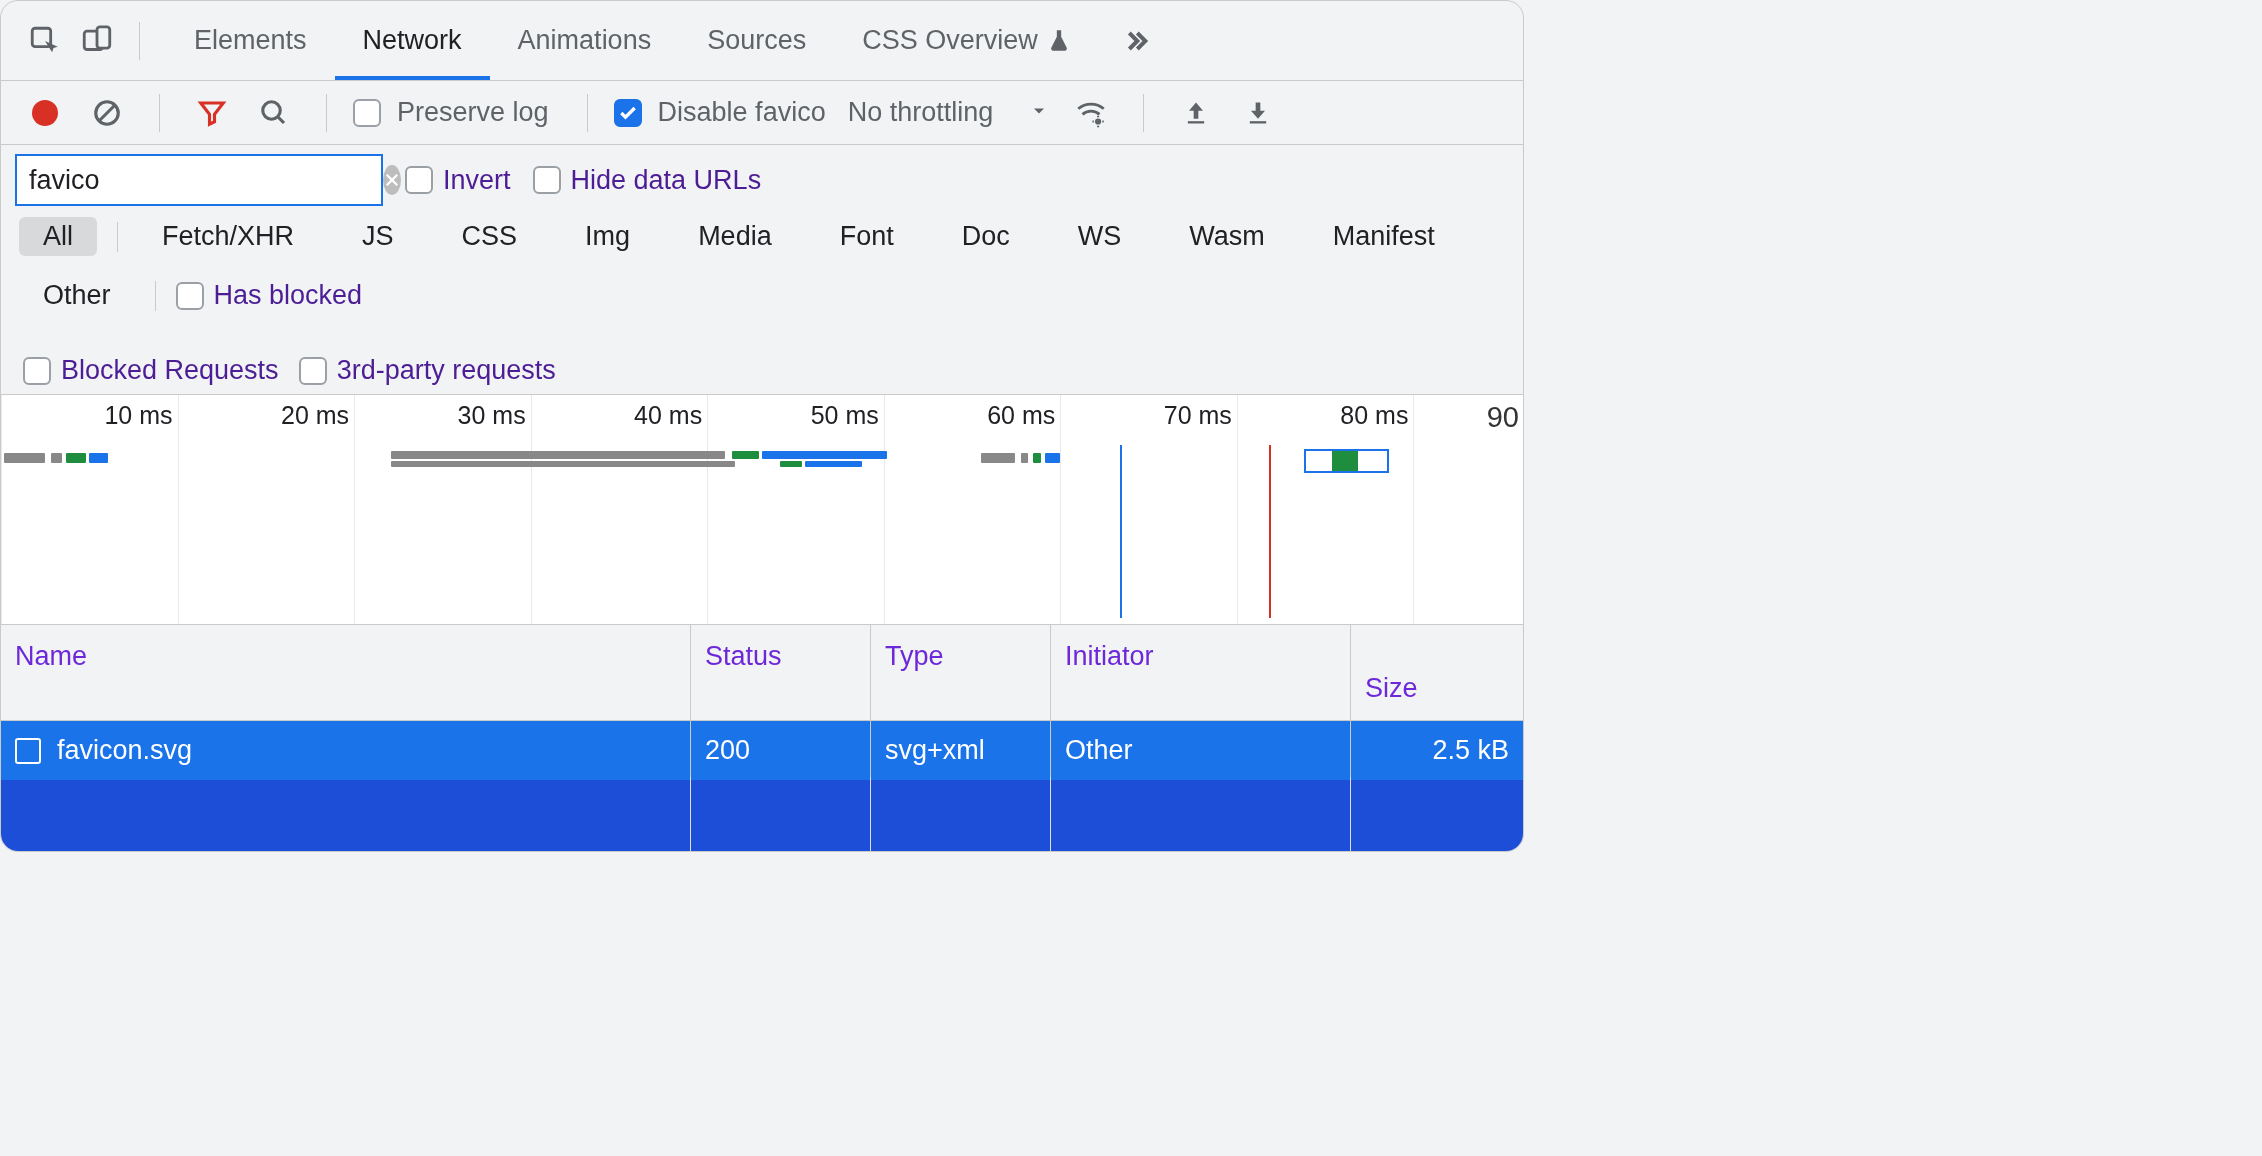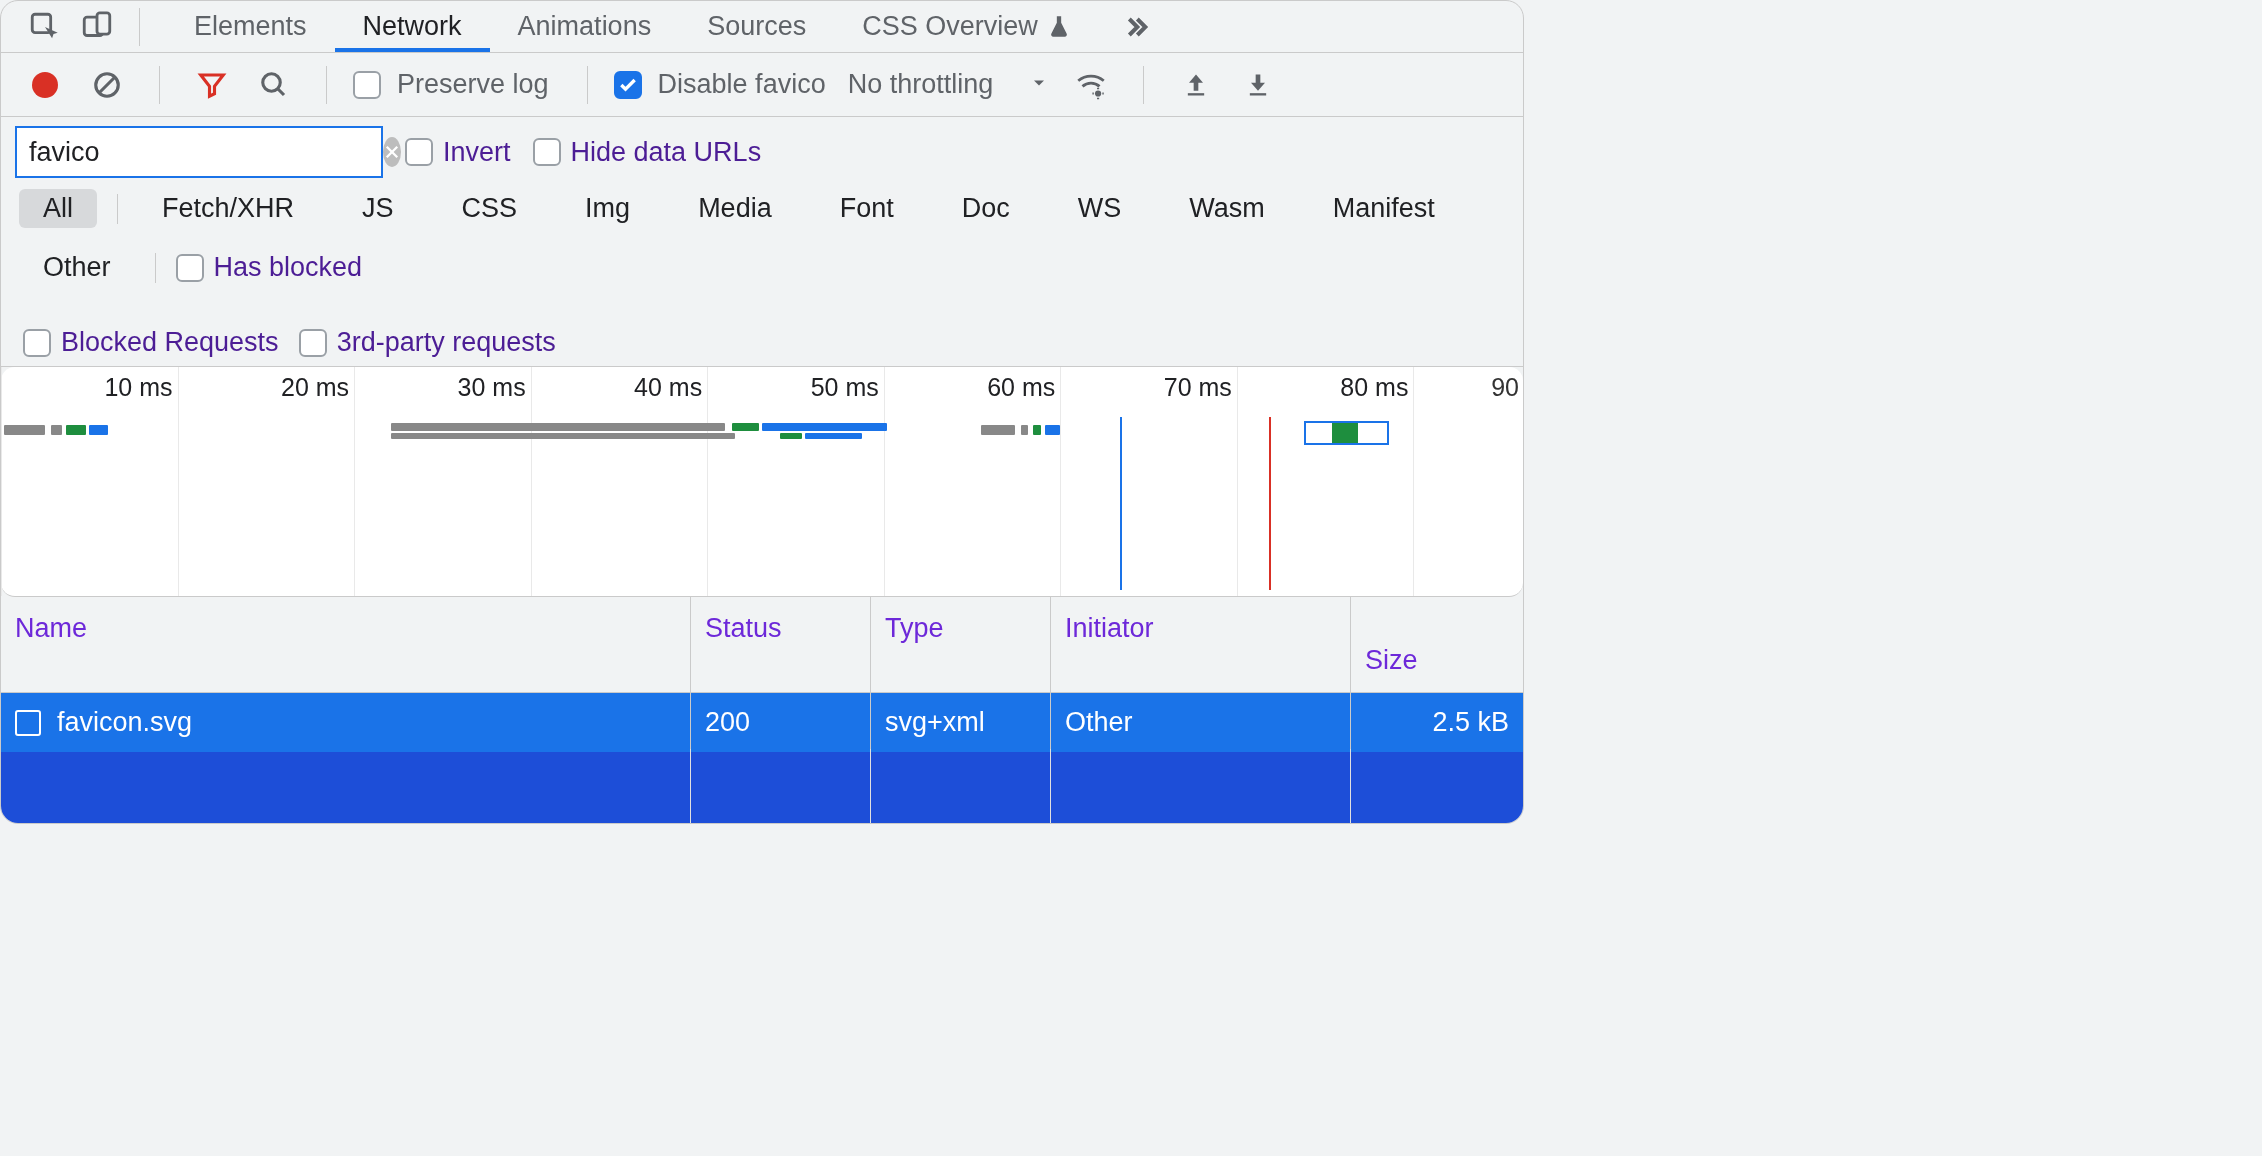--- a/index.html
+++ b/index.html
@@ -8,21 +8,21 @@
     font-size: 27px;
     background: #f1f3f4;
     color: #333;
     width: 1524px;
     overflow: hidden;
   }
   .panel { border: 1px solid #cacaca; border-radius: 18px; background: #f1f3f4; overflow: hidden; }
 
   
   .tabs-row {
-    display: flex; align-items: center; height: 52px;
+    display: flex; align-items: center; height: 80px;
     border-bottom: 1px solid #cacaca; padding: 0 18px;
   }
   .icon-btn { display: inline-flex; align-items: center; justify-content: center; width: 52px; height: 52px; color: #5f6368; }
   .vsep { width: 1px; height: 38px; background: #cacaca; margin: 0 16px; }
   .tabs { display: flex; align-items: stretch; height: 100%; margin-left: 10px; }
   .tab { display: flex; align-items: center; padding: 0 28px; color: #5f6368; cursor: pointer; }
   .tab.active { color: #202124; font-weight: 400; box-shadow: inset 0 -4px 0 #1a73e8; }
   .flask { margin-left: 8px; display: inline-flex; }
   .more-tabs { display: flex; align-items: center; padding: 0 20px; color: #5f6368; }
 
@@ -64,21 +64,21 @@
     display: flex; align-items: center; flex-wrap: wrap; gap: 20px;
     padding: 2px 18px 8px 18px;
     border-bottom: 1px solid #cacaca;
   }
   .chip { color: #202124; cursor: pointer; padding: 4px 24px; border-radius: 6px; }
   .chip.active { background: #d7d9db; }
   .chip-sep { width: 1px; height: 30px; background: #cacaca; }
 
   
   .timeline {
-    position: relative; height: 230px; background: #fff; border-bottom: 1px solid #cacaca; border-radius: 14px;
+    position: relative; height: 230px; background: #fff; border-bottom: 1px solid #cacaca;
   }
   .tick { position: absolute; top: 0; bottom: 0; border-left: 1px solid #e9e9e9; }
   .tick-label { position: absolute; top: 6px; right: 6px; font-size: 25px; color: #202124; white-space: nowrap;}
   .vline-blue { position: absolute; top: 50px; bottom: 6px; width: 2px; background: #1a73e8; }
   .vline-red  { position: absolute; top: 50px; bottom: 6px; width: 2px; background: #d93025; }
   .bar { position: absolute; height: 10px; border-radius: 1px; }
   .bar.gray  { background: #888; }
   .bar.green { background: #1e8e3e; }
   .bar.blue  { background: #1a73e8; }
   .sel-box { position: absolute; top: 54px; height: 24px; border: 2px solid #1a73e8; background: #fff; }
@@ -284,21 +284,21 @@
       </div>
     <div class="tick" style="left:69.6%">
         <span class="tick-label">60 ms</span>
       </div>
     <div class="tick" style="left:81.2%">
         <span class="tick-label">70 ms</span>
       </div>
     <div class="tick" style="left:92.8%">
         <span class="tick-label">80 ms</span>
       </div>
-    <div style="position:absolute; right:4px; top:6px; font-size:25px;">90</div>
+    <div style="position:absolute; right:4px; top:6px; font-size:29px;">90</div>
 
     <div class="bar gray" style="top:58px; left:0.2%;  width:2.7%"></div>
     <div class="bar gray" style="top:58px; left:3.3%;  width:0.7%"></div>
     <div class="bar green" style="top:58px; left:4.3%;  width:1.3%"></div>
     <div class="bar blue" style="top:58px; left:5.8%;  width:1.2%"></div>
 
     <div class="bar gray" style="top:56px; left:25.6%; width:22.0%; height:8px"></div>
     <div class="bar gray" style="top:66px; left:25.6%; width:22.6%; height:6px"></div>
     <div class="bar green" style="top:56px; left:48.0%; width:1.8%;  height:8px"></div>
     <div class="bar blue" style="top:56px; left:50.0%; width:8.2%;  height:8px"></div>

